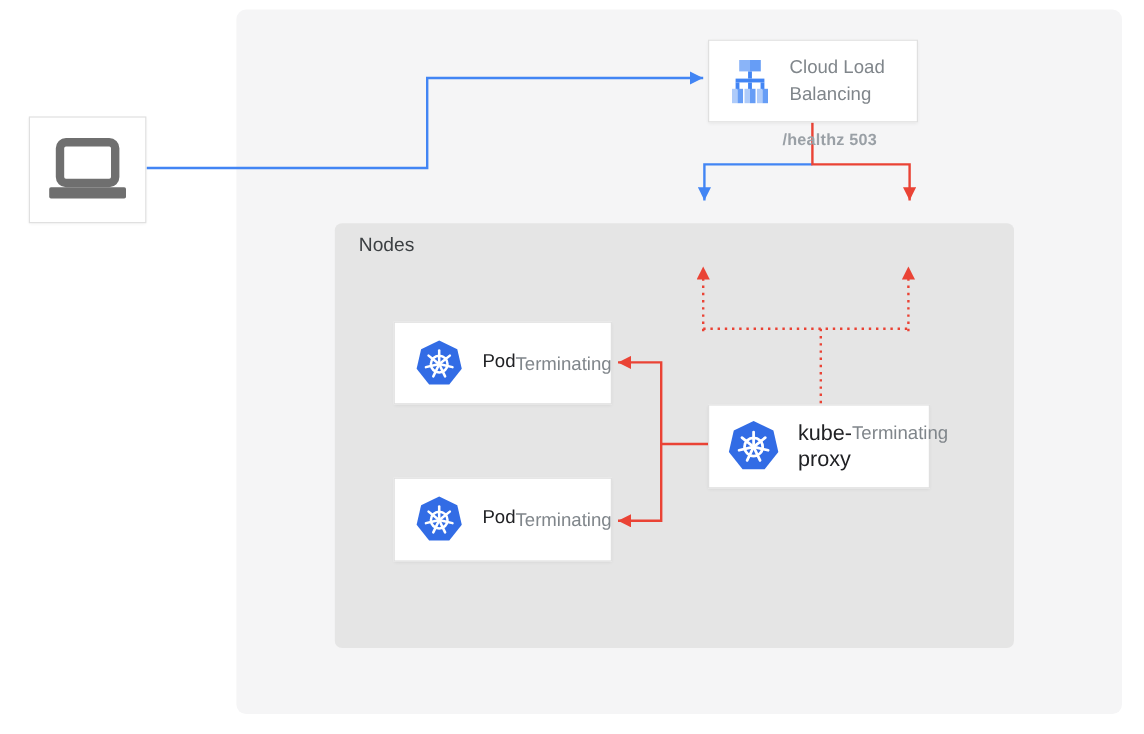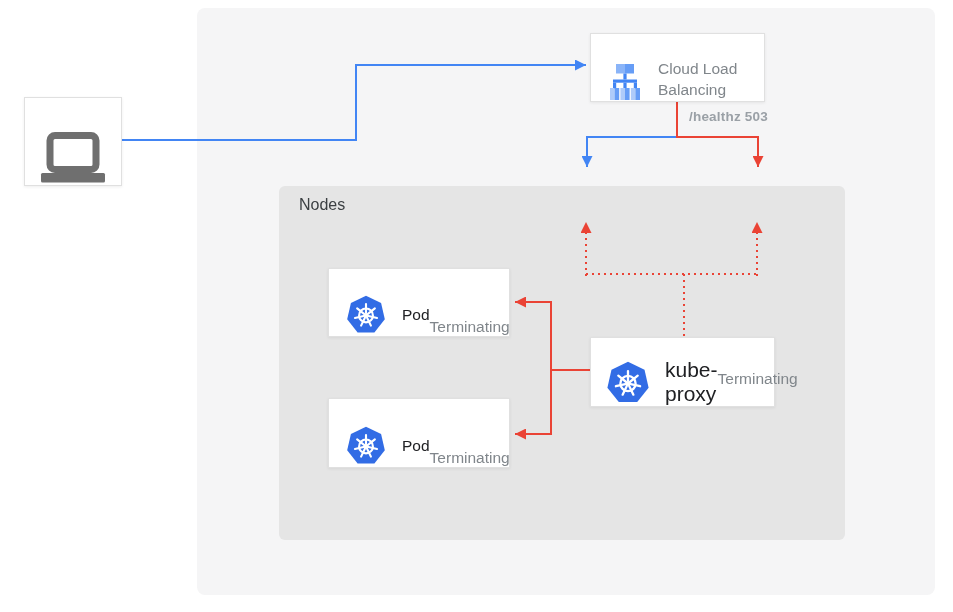--- a/index.html
+++ b/index.html
@@ -21,47 +21,47 @@
   .nodes-label {
     position: absolute; left: 20px; top: 10px;
     font-size: 16px; color: #3c4043;
   }
 
   .wires { position: absolute; left: 0; top: 0; width: 953px; height: 612px; z-index: 1; pointer-events: none; }
 
   .box {
     position: absolute; background: #ffffff; border: 1px solid #e0e0e0;
     box-shadow: 0 1px 3px rgba(0,0,0,0.07); z-index: 2;
-    display: flex; align-items: flex-end;
+    display: flex; align-items: center;
   }
   .box.port { border: 1px solid #d9d9d9; box-shadow: 0 1px 2px rgba(0,0,0,0.05); justify-content: center; text-align: center; }
 
   .laptop-box { left: 24px; top: 97px; width: 98px; height: 89px; justify-content: center; }
 
   .clb-box { left: 590px; top: 33px; width: 175px; height: 69px; padding-left: 14px; gap: 13px; }
   .clb-title { font-size: 15.5px; line-height: 1.4; color: #80868b; width: 92px; }
 
   .healthz {
-    position: absolute; left: 689px; top: 109px; z-index: 2;
+    position: absolute; left: 652px; top: 109px; z-index: 2;
     font-size: 13.5px; font-weight: bold; color: #9aa0a6; letter-spacing: 0.2px;
   }
 
   .nodeport-box { left: 512px; top: 171px; width: 148px; height: 46px; }
   .hc-box { left: 682px; top: 171px; width: 151px; height: 47px; }
   .port-label { font-size: 15.5px; font-weight: bold; color: #131313; line-height: 1.32; width: 120px; }
 
   .pod-box { width: 182px; height: 69px; left: 328px; padding-left: 16px; gap: 15px; }
   .pod1 { top: 268px; }
   .pod2 { top: 398px; height: 70px; }
   .kproxy-box { left: 590px; top: 337px; width: 185px; height: 70px; padding-left: 14px; gap: 14px; }
 
   .stack { display: flex; }
   .t-main { font-size: 15.5px; color: #202124; }
-  .t-sub { font-size: 15.5px; color: #80868b; margin-top: 12px; }
-  .kproxy-box .t-main { font-size: 21px; }
+  .t-sub { font-size: 15.5px; color: #80868b; margin-top: 2px; }
+  .kproxy-box .t-main { font-size: 18px; }
 
   .icon { flex: none; display: flex; }
 </style>
 </head>
 <body>
 
 <div class="stage">
 
   <div class="panel"></div>
 

